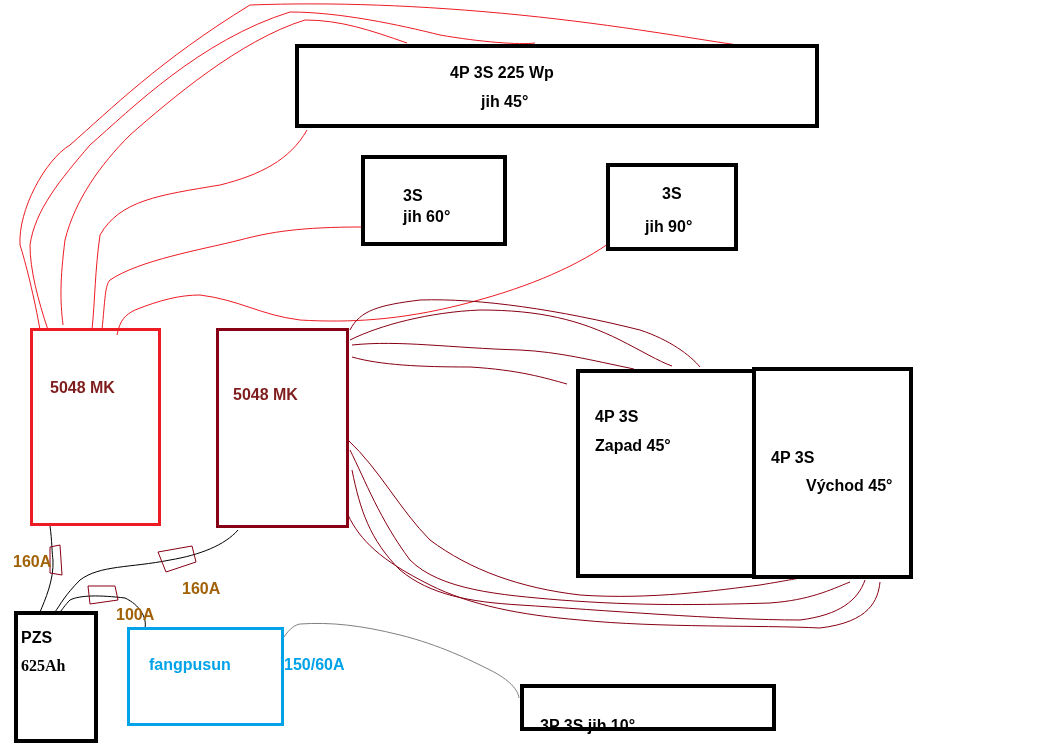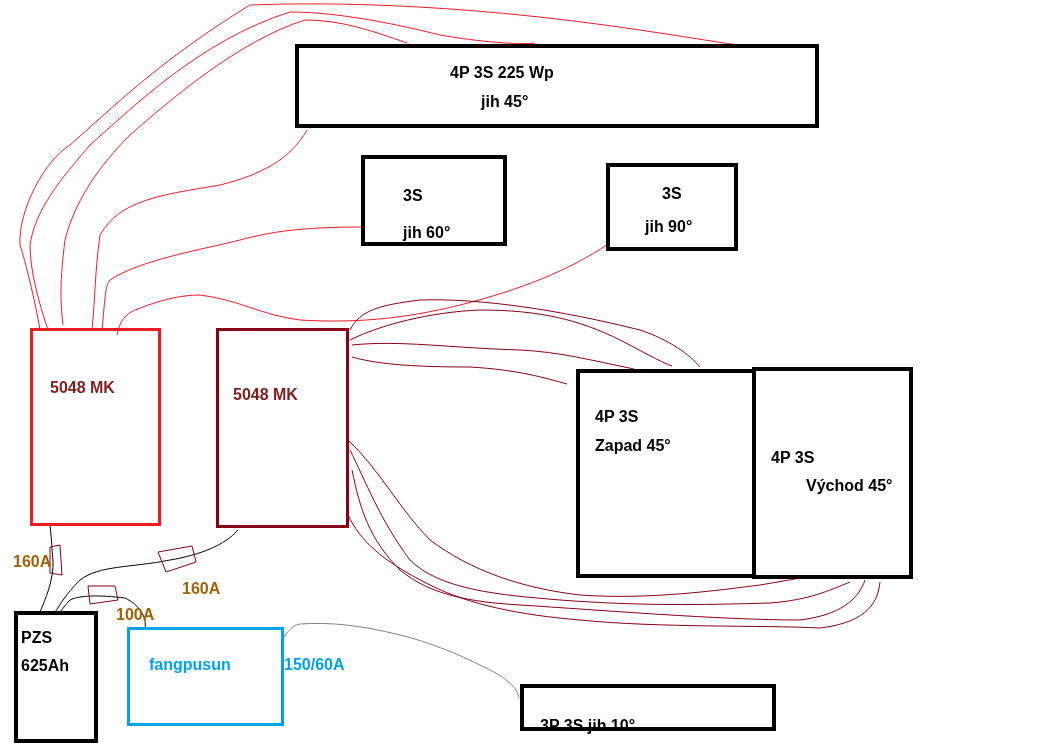--- a/index.html
+++ b/index.html
@@ -53,21 +53,21 @@
 
   <path fill="none" stroke="#808080" stroke-width="1" d="M284,637 C290,628 295,625 300,624 C330,622 360,625 400,635 C440,645 470,660 490,670 C510,680 518,690 519,698"></path>
 </svg>
 
 <div class="box" style="left:295px;top:44px;width:524px;height:84px;border:4px solid #000;"></div>
 <div class="lbl black" style="left:450px;top:59px;">4P 3S 225 Wp</div>
 <div class="lbl black" style="left:481px;top:88px;">jih 45°</div>
 
 <div class="box" style="left:361px;top:155px;width:146px;height:91px;border:4px solid #000;"></div>
 <div class="lbl black" style="left:403px;top:182px;">3S</div>
-<div class="lbl black" style="left:403px;top:219px;">jih 60°</div>
+<div class="lbl black" style="left:403px;top:203px;">jih 60°</div>
 
 <div class="box" style="left:606px;top:163px;width:132px;height:88px;border:4px solid #000;"></div>
 <div class="lbl black" style="left:662px;top:180px;">3S</div>
 <div class="lbl black" style="left:645px;top:213px;">jih 90°</div>
 
 <div class="box" style="left:30px;top:328px;width:131px;height:198px;border:3px solid #ed1c24;"></div>
 <div class="lbl red" style="left:50px;top:374px;">5048 MK</div>
 
 <div class="box" style="left:216px;top:328px;width:133px;height:200px;border:3px solid #880015;"></div>
 <div class="lbl red" style="left:233px;top:381px;">5048 MK</div>
@@ -75,21 +75,21 @@
 <div class="box" style="left:576px;top:369px;width:180px;height:209px;border:4px solid #000;"></div>
 <div class="lbl black" style="left:595px;top:403px;">4P 3S</div>
 <div class="lbl black" style="left:595px;top:432px;">Zapad 45°</div>
 
 <div class="box" style="left:752px;top:367px;width:161px;height:212px;border:4px solid #000;"></div>
 <div class="lbl black" style="left:771px;top:444px;">4P 3S</div>
 <div class="lbl black" style="left:806px;top:472px;">Východ 45°</div>
 
 <div class="box" style="left:14px;top:611px;width:84px;height:132px;border:4px solid #000;"></div>
 <div class="lbl black" style="left:21px;top:624px;">PZS</div>
-<div class="lbl black" style="left:21px;top:652px;">625Ah</div>
+<div class="lbl black" style="left:21px;top:652px;font-family:Liberation Serif, serif;">625Ah</div>
 
 <div class="box" style="left:127px;top:627px;width:157px;height:99px;border:3px solid #00a2e8;"></div>
 <div class="lbl blue" style="left:149px;top:651px;">fangpusun</div>
 <div class="lbl blue" style="left:284px;top:651px;">150/60A</div>
 
 <div class="box" style="left:520px;top:684px;width:256px;height:47px;border:4px solid #000;"></div>
 <div class="lbl black" style="left:540px;top:700px;margin-top:12px;">3P 3S jih 10°</div>
 
 <div class="lbl darkred" style="left:13px;top:548px;">160A</div>
 <div class="lbl darkred" style="left:182px;top:575px;">160A</div>

